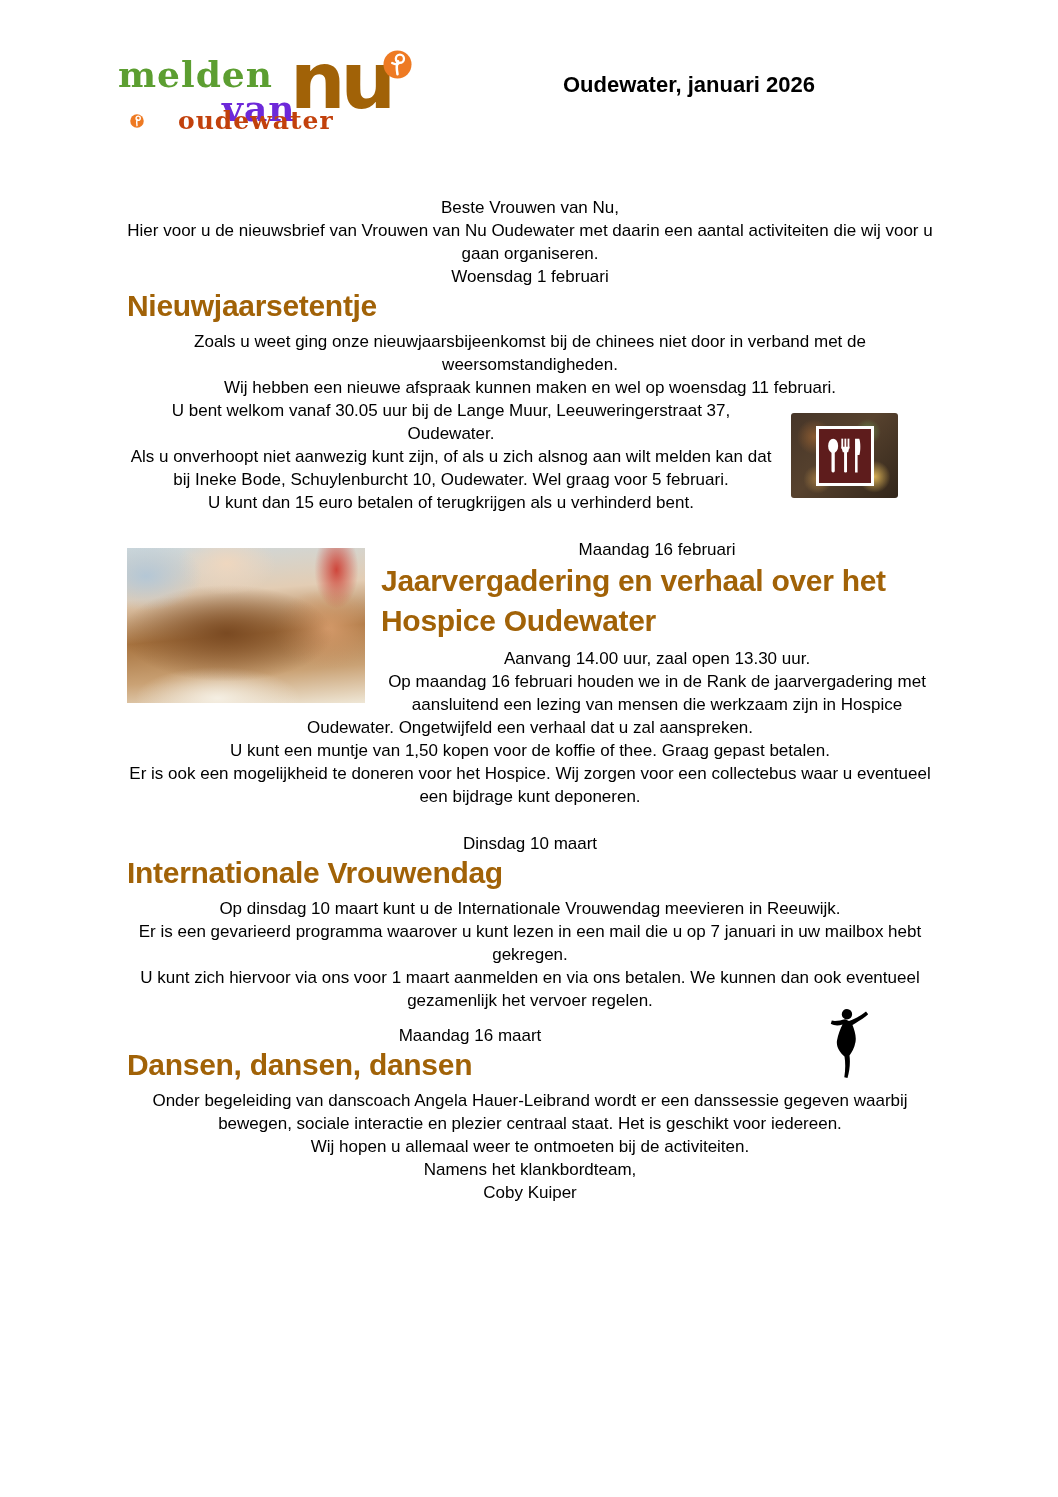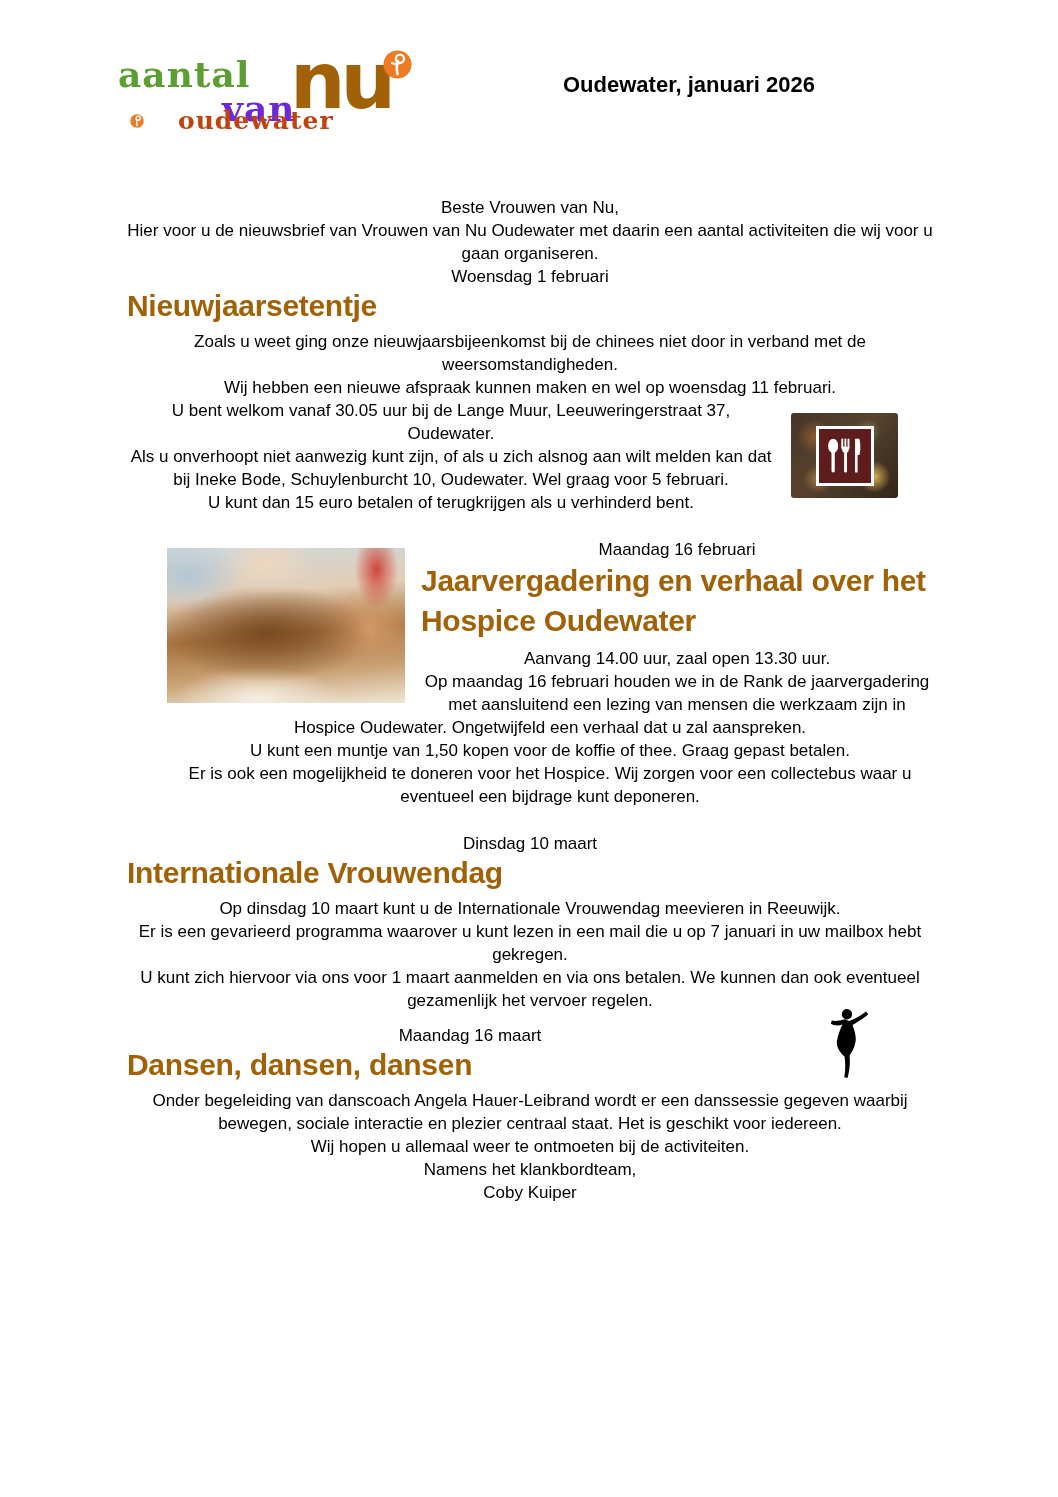--- a/index.html
+++ b/index.html
@@ -33,21 +33,21 @@
     color:#c2410c; letter-spacing:1px;margin-left:31px;
   }
   .date-line { position:absolute; left:563px; top:73px; font-size:22px; font-weight:700; line-height:24px; }
 
   
   .content { position:absolute; left:127px; top:196px; width:806px; }
   .content p { margin:0;text-align:center; }
   .greeting { margin-bottom:21px; }
   .intro { margin-bottom:26px; }
   section { margin:0; }
-  .sec2 { margin-top:24px;margin-left:40px; }
+  .sec2 { margin-top:24px; }
   .sec3 { margin-top:24px; }
   .sec4 { margin-top:12px; }
   section h2 {
     margin:0 0 6px 0; font-weight:700; font-size:30px; line-height:36px;
     color:#a16207; letter-spacing:-0.3px;
   }
   .sec2 h2 { line-height:40px; }
   .closing-hope { margin-top:27px; }
   .signoff { margin-top:22px; }
 
@@ -82,21 +82,21 @@
   }
   .dancer { float:right; width:46px; height:72px; margin:-16px 62px 4px 12px; }
   .dancer svg { width:100%; height:100%; }
 </style>
 </head>
 <body>
 
 <div class="page">
 
   <div class="logo">
-    <span class="logo-vrouwen">aantal</span>
+    <span class="logo-vrouwen">melden</span>
     <span class="logo-van">van</span>
     <span class="logo-nu">nu</span>
     <span class="logo-flower-big">
       <svg viewBox="0 0 30 30" width="29" height="29">
         <circle cx="15" cy="15" r="14.5" fill="#EE7A23"></circle>
         <path d="M15,25 C14,20 14,15 15.5,11.5" stroke="#fff" stroke-width="2.6" fill="none" stroke-linecap="round"></path>
         <circle cx="17.5" cy="9" r="4.2" fill="none" stroke="#fff" stroke-width="2.4"></circle>
         <path d="M9.5,13.5 c3,1.6 5,1.6 6.5,0.5" stroke="#fff" stroke-width="2.4" fill="none" stroke-linecap="round"></path>
       </svg>
     </span>

